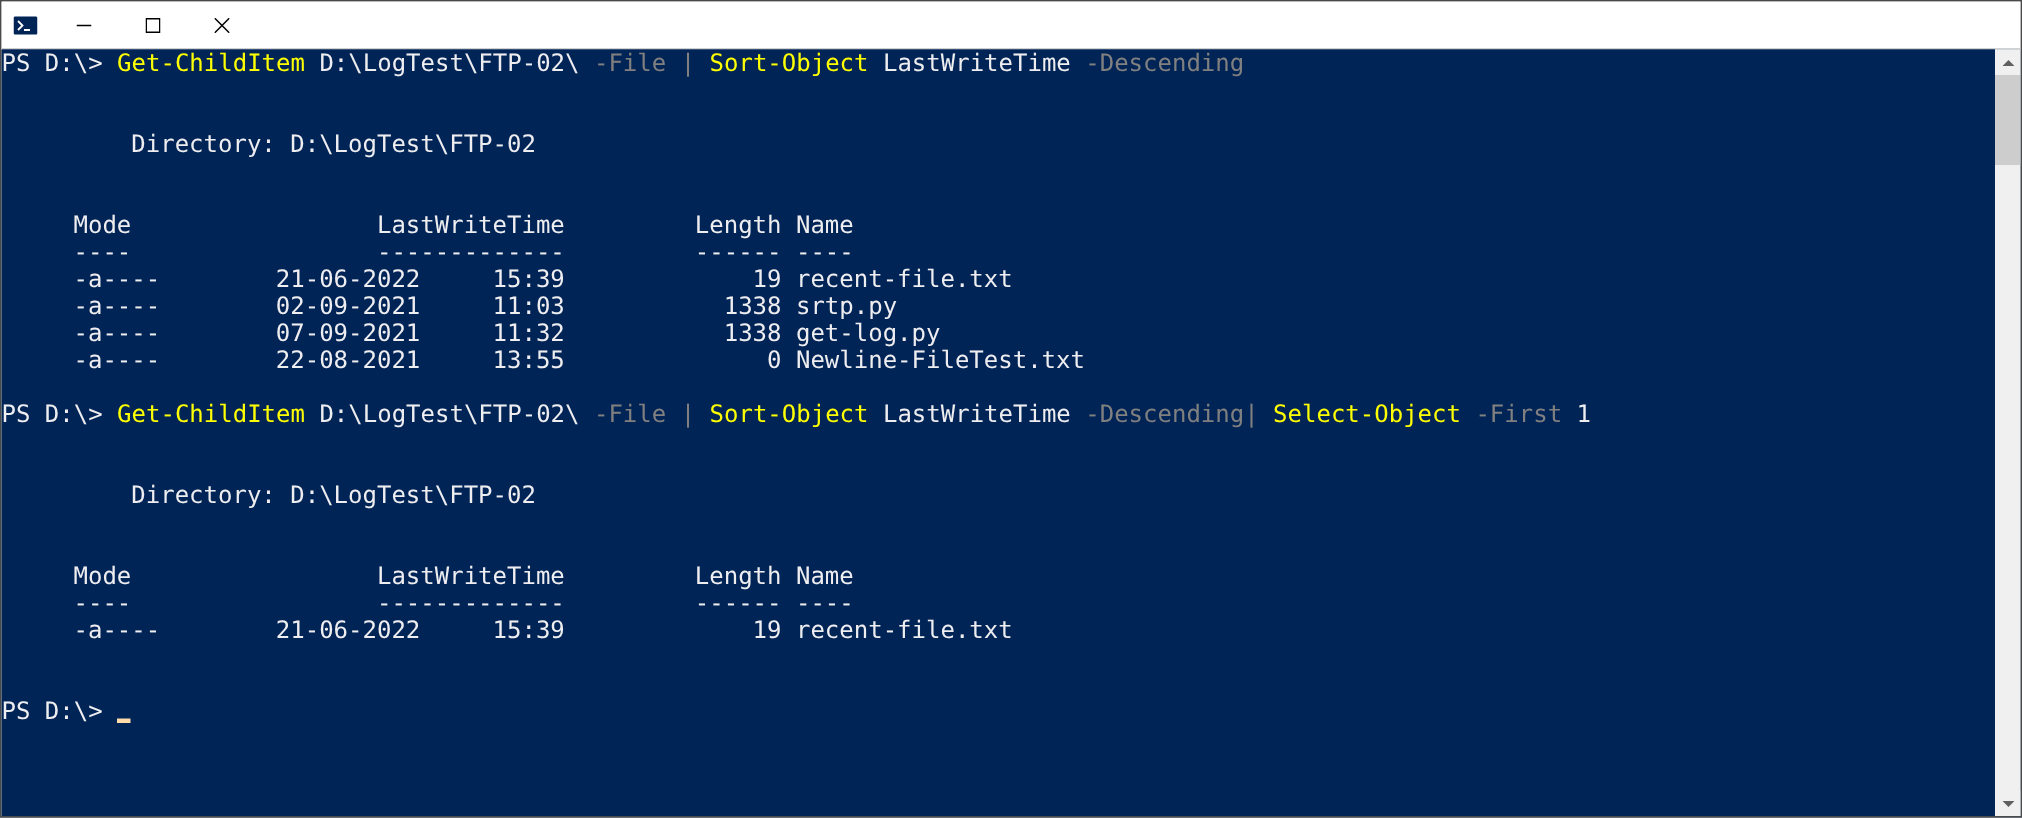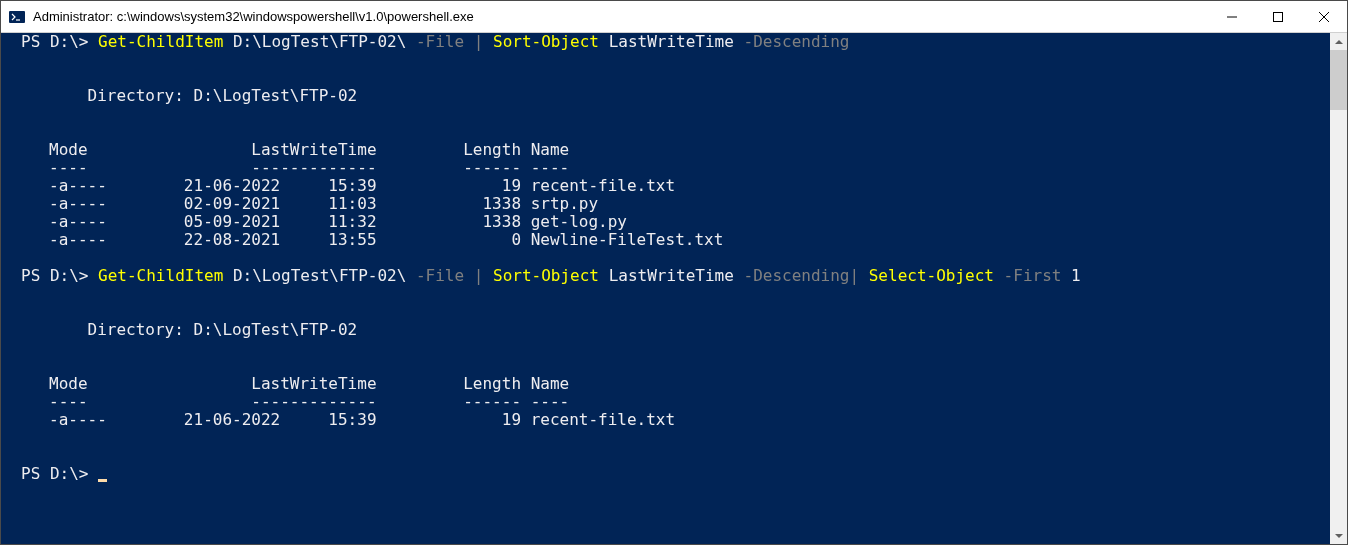--- a/index.html
+++ b/index.html
@@ -99,21 +99,21 @@
       position: absolute;
       bottom: 0;
     }
     .scroll-thumb {
       position: absolute;
       top: 17px;
       width: 17px;
       height: 60px;
       background: #cdcdcd;
     }
-    .ps-prompt { color: #eeedf0; padding-left: 20px; }
+    .ps-prompt { color: #eeedf0; }
     .ps-cmdlet { color: #ffff00; }
     .ps-arg { color: #eeedf0; }
     .ps-param { color: #808080; }
     .ps-pipe { color: #808080; }
     .ps-output { color: #eeedf0; margin-left: 48px; }
     .cursor {
       display: inline-block;
       width: 9px;
       height: 3px;
       background: #fedba9;
@@ -125,21 +125,20 @@
 <body>
 
 <div class="titlebar">
   <span class="app-icon">
     <svg viewBox="0 0 16 16">
       <rect x="0" y="2" width="16" height="12" rx="1" fill="#012456"></rect>
       <path d="M3 5 L6 8 L3 11" stroke="#ffffff" stroke-width="1.2" fill="none"></path>
       <line x1="7" y1="11" x2="11" y2="11" stroke="#ffffff" stroke-width="1.2"></line>
     </svg>
   </span>
-  <span class="title-text">Administrator: c:\windows\system32\windowspowershell\v1.0\powershell.exe</span>
   <div class="window-controls">
     <div class="win-btn">
       <svg viewBox="0 0 10 10">
           <line x1="0" y1="5" x2="10" y2="5" stroke="#000" stroke-width="1"></line>
         </svg>
     </div>
     <div class="win-btn">
       <svg viewBox="0 0 10 10">
           <rect x="0.5" y="0.5" width="9" height="9" stroke="#000" stroke-width="1" fill="none"></rect>
         </svg>
@@ -157,21 +156,21 @@
   <div class="terminal"><span class="ps-prompt">PS D:\&gt; </span><span class="ps-cmdlet">Get-ChildItem</span><span class="ps-arg"> D:\LogTest\FTP-02\ </span><span class="ps-param">-File</span><span class="ps-pipe"> | </span><span class="ps-cmdlet">Sort-Object</span><span class="ps-arg"> LastWriteTime </span><span class="ps-param">-Descending</span>
 <span class="ps-output"></span>
 <span class="ps-output"></span>
 <span class="ps-output">    Directory: D:\LogTest\FTP-02</span>
 <span class="ps-output"></span>
 <span class="ps-output"></span>
 <span class="ps-output">Mode                 LastWriteTime         Length Name</span>
 <span class="ps-output">----                 -------------         ------ ----</span>
 <span class="ps-output">-a----        21-06-2022     15:39             19 recent-file.txt</span>
 <span class="ps-output">-a----        02-09-2021     11:03           1338 srtp.py</span>
-<span class="ps-output">-a----        05-09-2021     11:32           1338 get-log.py</span>
+<span class="ps-output">-a----        07-09-2021     11:32           1338 get-log.py</span>
 <span class="ps-output">-a----        22-08-2021     13:55              0 Newline-FileTest.txt</span>
 <span class="ps-output"></span>
 <span class="ps-prompt">PS D:\&gt; </span><span class="ps-cmdlet">Get-ChildItem</span><span class="ps-arg"> D:\LogTest\FTP-02\ </span><span class="ps-param">-File</span><span class="ps-pipe"> | </span><span class="ps-cmdlet">Sort-Object</span><span class="ps-arg"> LastWriteTime </span><span class="ps-param">-Descending</span><span class="ps-pipe">| </span><span class="ps-cmdlet">Select-Object</span><span class="ps-arg"> </span><span class="ps-param">-First</span><span class="ps-arg"> 1</span>
 <span class="ps-output"></span>
 <span class="ps-output"></span>
 <span class="ps-output">    Directory: D:\LogTest\FTP-02</span>
 <span class="ps-output"></span>
 <span class="ps-output"></span>
 <span class="ps-output">Mode                 LastWriteTime         Length Name</span>
 <span class="ps-output">----                 -------------         ------ ----</span>

